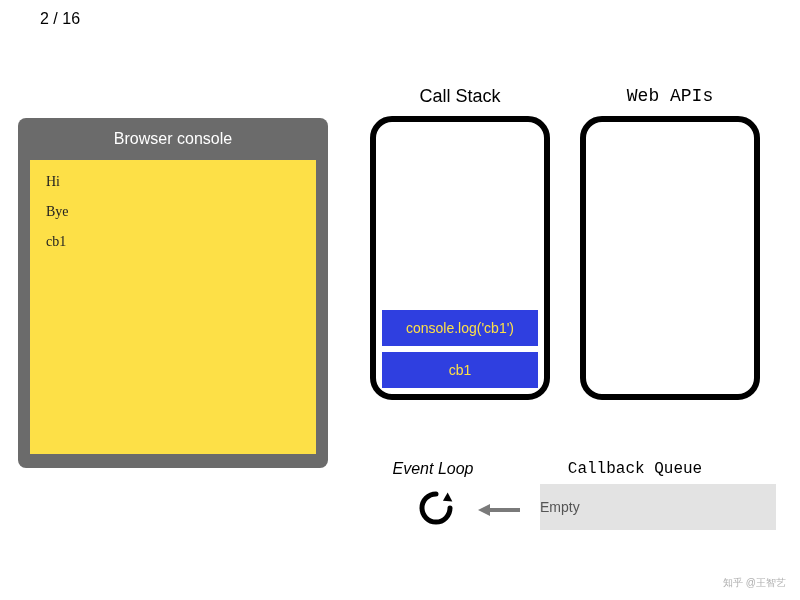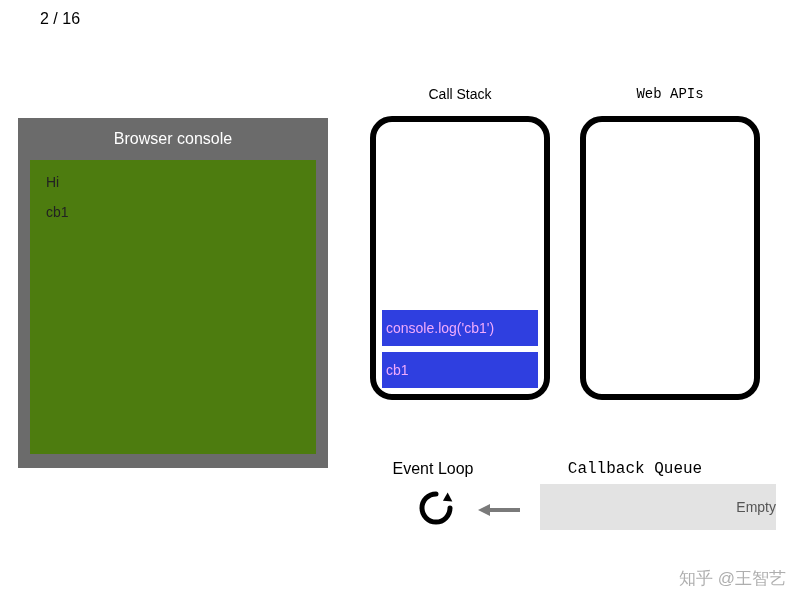--- a/index.html
+++ b/index.html
@@ -19,69 +19,71 @@
       color: #000;
     }
     .console-panel {
       position: absolute;
       top: 118px;
       left: 18px;
       width: 310px;
       height: 350px;
       background: #6b6b6b;
       padding: 0 12px 12px 12px;
+      border-radius: 8px;
     }
     .console-title {
       color: #fff;
       text-align: center;
       font-size: 16px;
       padding: 12px 0;
     }
     .console-body {
-      background: #4d7c0f;
+      background: #fde047;
       height: calc(100% - 44px);
       padding: 14px 16px;
+      font-family: Liberation Serif, serif;
     }
     .console-line {
       font-size: 14px;
       color: #222;
       margin-bottom: 14px;
     }
     .section-label {
       position: absolute;
-      font-size: 14px;
+      font-size: 18px;
       color: #000;
       text-align: center;
     }
     .label-callstack { top: 86px; left: 370px; width: 180px; }
     .label-webapis  { top: 86px; left: 580px; width: 180px; font-family: Liberation Mono, monospace; }
-    .label-eventloop { top: 460px; left: 378px; width: 110px; font-size: 16px; }
+    .label-eventloop { top: 460px; left: 378px; width: 110px; font-size: 16px; font-style: italic; }
     .label-cbqueue  { top: 460px; left: 560px; width: 150px; font-size: 16px; font-family: Liberation Mono, monospace; }
 
     .stack-box {
       position: absolute;
       top: 116px;
       width: 180px;
       height: 284px;
       border: 6px solid #000;
       border-radius: 22px;
       background: #fff;
       display: flex;
       flex-direction: column-reverse;
       padding: 6px;
       gap: 6px;
     }
     .stack-callstack { left: 370px; }
     .stack-webapis { left: 580px; }
 
     .stack-item {
       background: #2f3fe0;
-      color: #f0abfc;
+      color: #fde047;
       font-size: 14px;
-      text-align: left;
+      text-align: center;
       padding: 10px 4px;
     }
 
     .event-loop-icon {
       position: absolute;
       top: 490px;
       left: 418px;
     }
 
     .arrow-left {
@@ -94,40 +96,41 @@
       position: absolute;
       top: 484px;
       left: 540px;
       width: 236px;
       height: 46px;
       background: #e3e3e3;
       color: #555;
       font-size: 14px;
       display: flex;
       align-items: center;
-      justify-content: flex-end;
+      justify-content: flex-start;
     }
 
     .watermark {
       position: absolute;
       right: 14px;
       bottom: 10px;
-      font-size: 17px;
+      font-size: 10px;
       color: rgba(120,120,120,0.6);
     }
   </style>
 </head>
 <body>
 
 <div class="page-counter">2 / 16</div>
 
 <div class="console-panel">
   <div class="console-title">Browser console</div>
   <div class="console-body">
     <div class="console-line">Hi</div>
+    <div class="console-line">Bye</div>
     <div class="console-line">cb1</div>
   </div>
 </div>
 
 <div class="section-label label-callstack">Call Stack</div>
 <div class="section-label label-webapis">Web APIs</div>
 <div class="section-label label-eventloop">Event Loop</div>
 <div class="section-label label-cbqueue">Callback Queue</div>
 
 <div class="stack-box stack-callstack">

